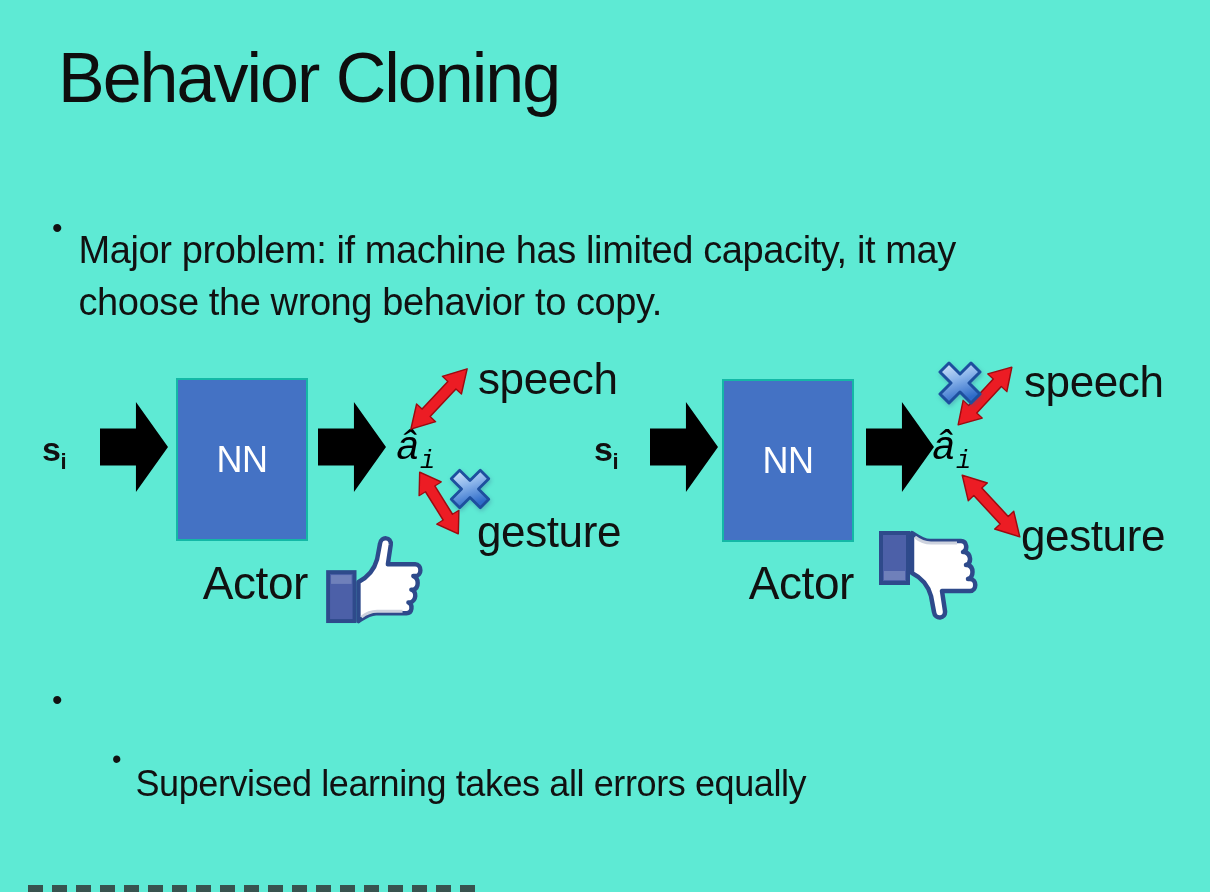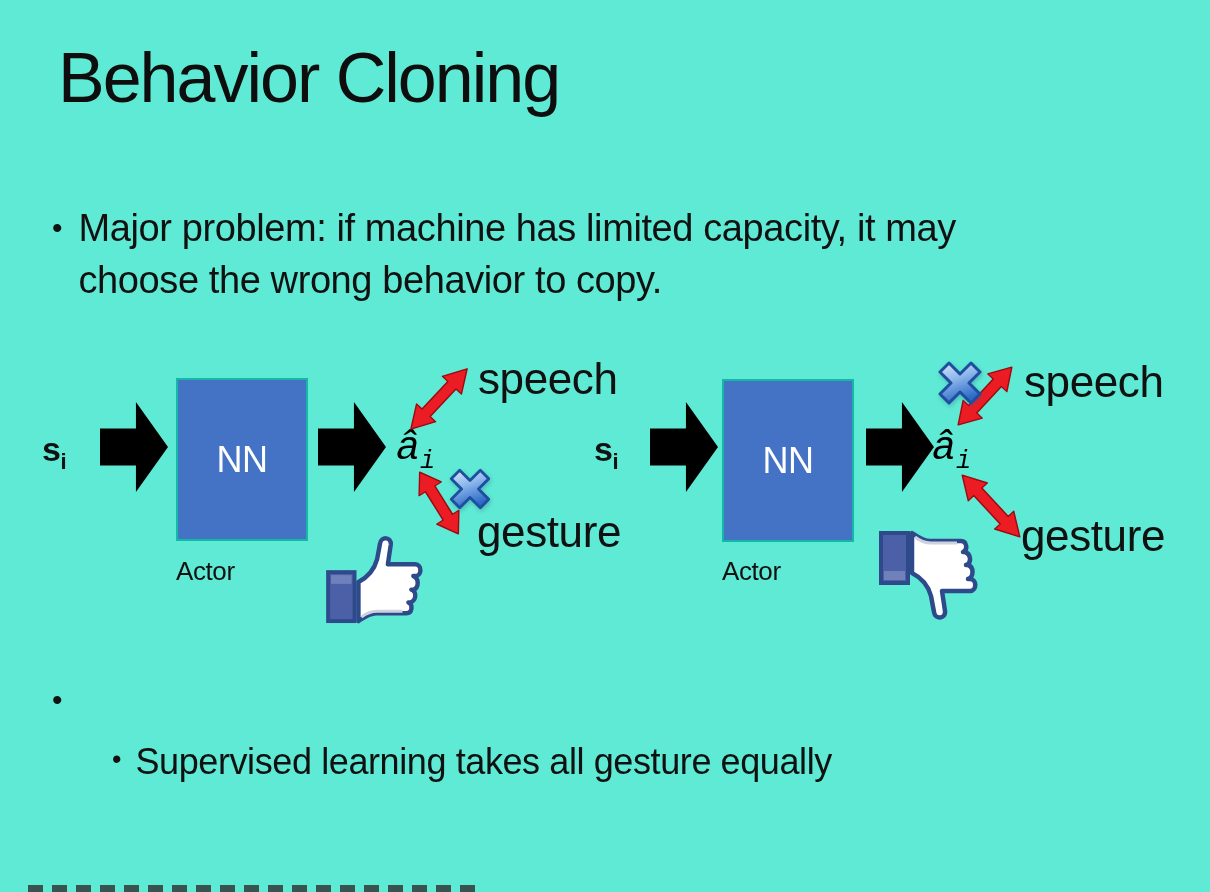--- a/index.html
+++ b/index.html
@@ -11,36 +11,36 @@
 
   
   .title{
     left:58px; top:38px; font-size:70px; font-weight:300;
     letter-spacing:-2px; color:#0e0e0e; white-space:nowrap;
   }
 
   
   .bullet-row{display:flex; align-items:flex-start;}
   .bullet-dot{flex:0 0 auto; font-size:30px; line-height:1.7; margin-right:16px;}
-  .bullet-text{font-size:38px; line-height:1.37; letter-spacing:-0.4px;}
+  .bullet-text{font-size:38px; line-height:1.37; letter-spacing:-0.4px;margin-top:22px;}
   .b1{left:52px; top:202px; width:980px;}
   .b2{left:52px; top:674px; width:1150px;}
   .b2sub{left:112px; top:737px; width:1050px;}
   .b2sub .bullet-text{font-size:36px;}
   .b2sub .bullet-dot{font-size:27px; margin-right:14px;}
 
   
   .state-label{font-size:34px; letter-spacing:-0.4px;font-weight:bold;}
   .state-label sub{font-size:22px;}
   .nn-box{
     width:132px; height:163px; background:#4472C4; border:2px solid #14b8a6;
     box-sizing:border-box; display:flex; align-items:center; justify-content:center;
   }
   .nn-box span{color:#fff; font-size:36px; letter-spacing:-0.5px;}
-  .actor-label{width:132px; text-align:left; font-size:26px; letter-spacing:-0.4px;}
+  .actor-label{width:132px; text-align:right; font-size:46px; letter-spacing:-0.4px;}
   .ahat{font-family:Liberation Mono, monospace; font-style:italic; font-size:40px; color:#000;}
   .ahat sub{font-size:25px;}
   .io-label{font-size:44px; letter-spacing:-0.4px; white-space:nowrap;}
   .blockarrow{width:68px; height:90px;}
   .redarrow{height:30px;}
   .redarrow svg{display:block; width:100%; height:100%;}
   .xmark{filter:drop-shadow(1px 2px 2px rgba(60,90,140,.35));}
   .thumb svg{display:block; width:100%; height:100%;}
   .thumb-down{transform:scaleY(-1);}
 
@@ -187,18 +187,18 @@
       </svg>
     </div>
   </div>
 
   <div class="abs bullet-row b2">
     <span class="bullet-dot">•</span>
   </div>
 
   <div class="abs bullet-row b2sub">
     <span class="bullet-dot">•</span>
-    <span class="bullet-text">Supervised learning takes all gesture equally</span>
+    <span class="bullet-text">Supervised learning takes all errors equally</span>
   </div>
 
   <div class="abs bottom-strip"></div>
 
 </div>
 
 </body></html>

